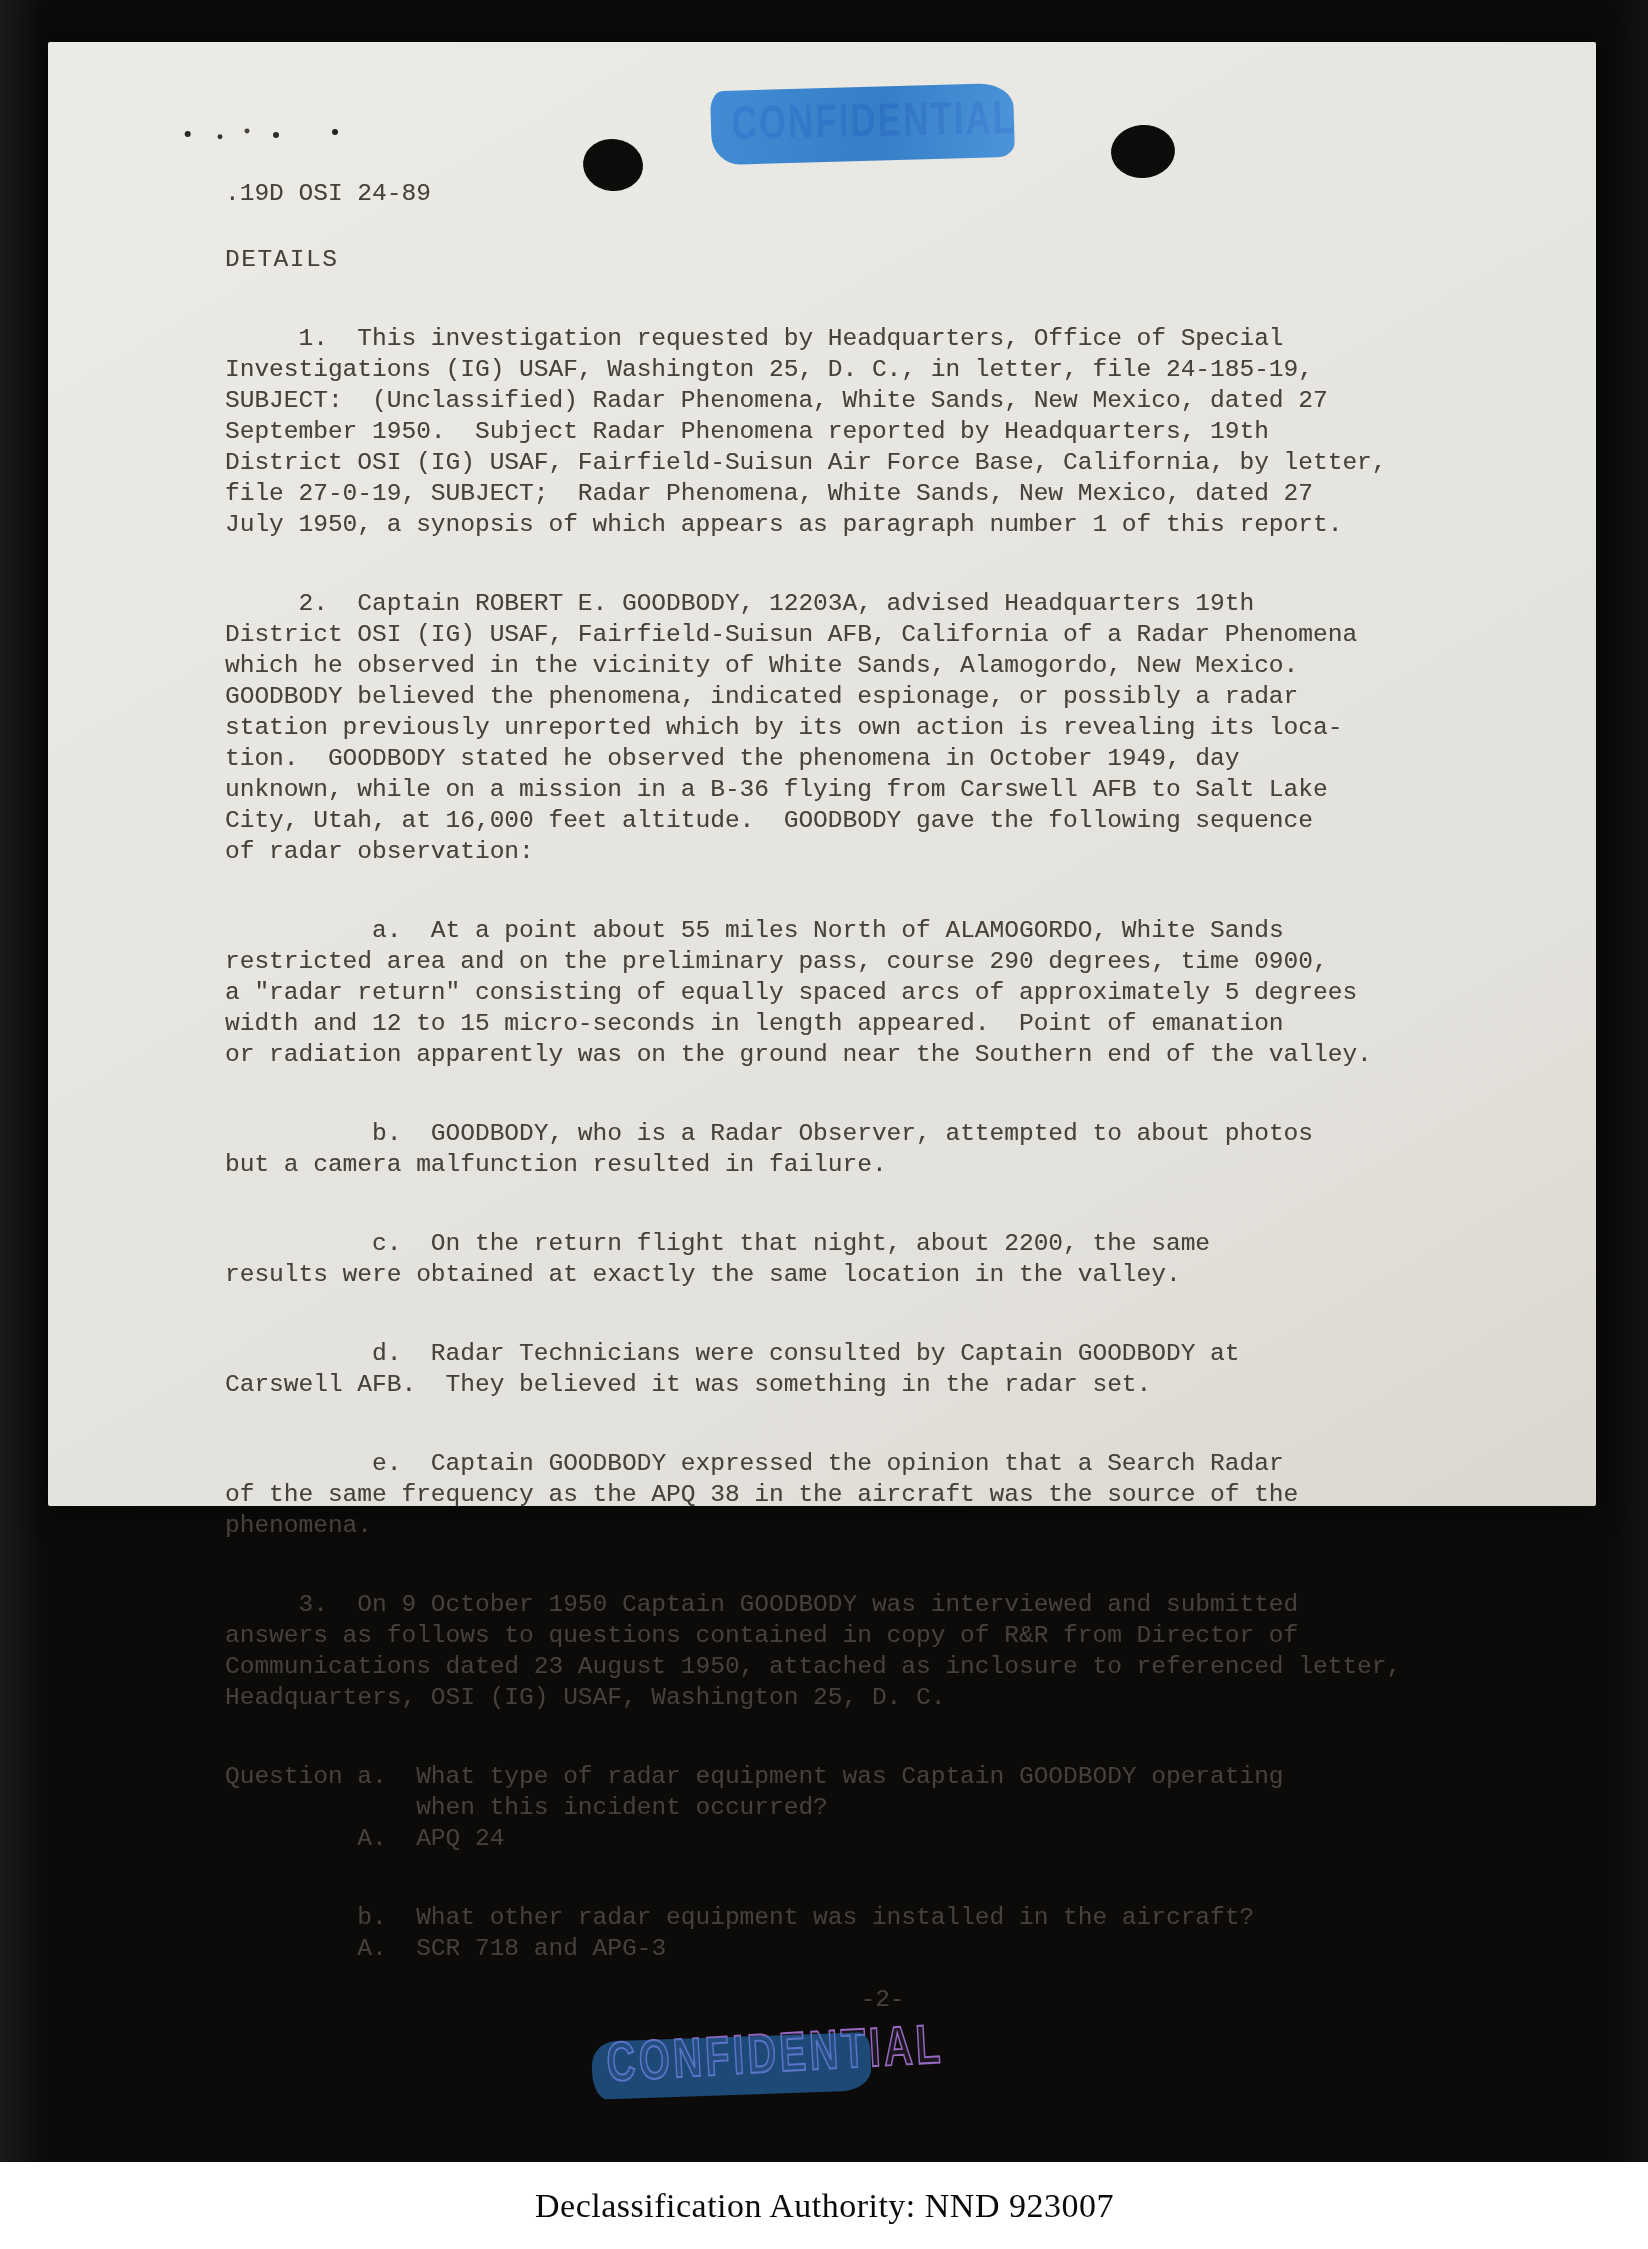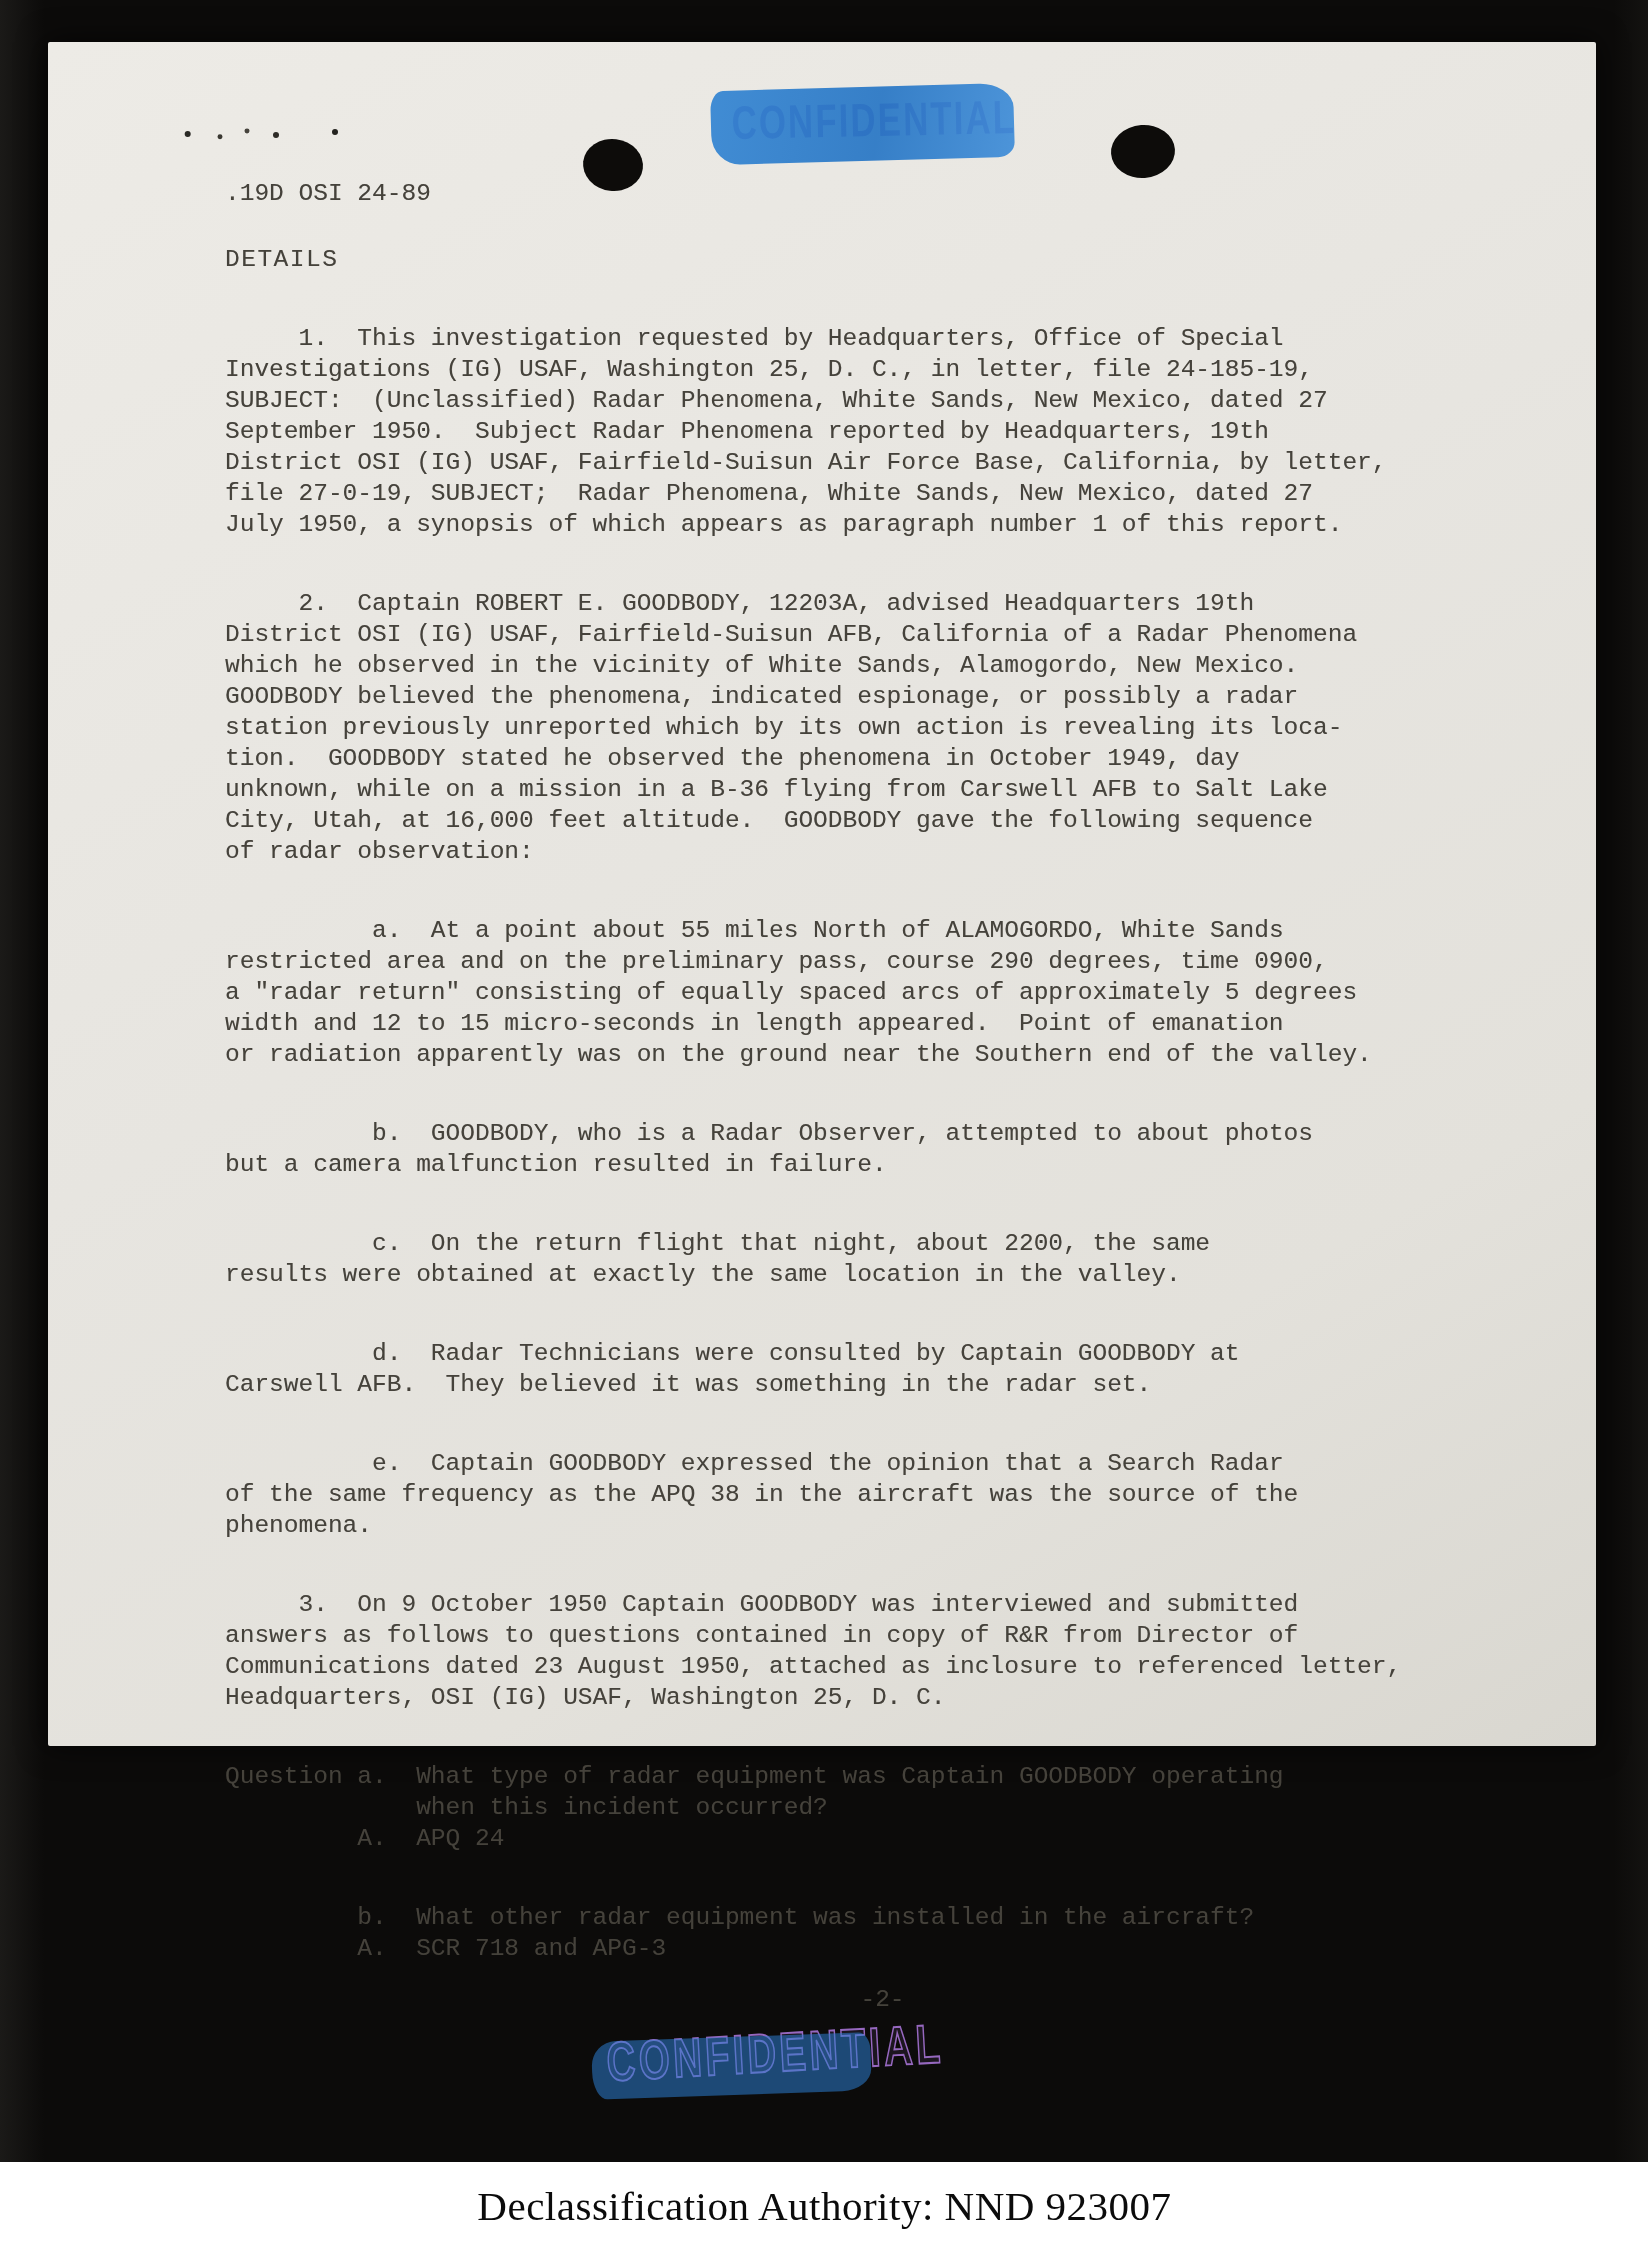--- a/index.html
+++ b/index.html
@@ -10,21 +10,21 @@
     background: linear-gradient(90deg, #1b1a18 0px, #0c0b0a 44px, #0c0b0a 1614px, #141311 1649px);
     overflow: hidden;
     font-family: "Liberation Mono", "DejaVu Sans Mono", monospace;
   }
 
   .paper {
     position: absolute;
     left: 48px;
     top: 42px;
     width: 1548px;
-    height: 1704px;
+    height: 1464px;
     background: linear-gradient(150deg, #edebe6 0%, #e7e5e0 45%, #e3e1db 75%, #d9d7d0 100%);
     box-shadow: 0 0 29.4px rgba(0,0,0,0.7);
     border-radius: 2px;
   }
 
   .specks {
     position: absolute;
     left: 123px; top: 83px;
     width: 3.9px; height: 3.9px;
     background: transparent;
@@ -115,21 +115,21 @@
     position: absolute;
     left: 0; bottom: 0;
     width: 1649px; height: 88px;
     background: #ffffff;
     display: flex;
     align-items: center;
     justify-content: center;
   }
   .footer-text {
     font-family: "Liberation Serif", serif;
-    font-size: 41px;
+    font-size: 34px;
     color: #0b0b0b;
     letter-spacing: 0.5px;
   }
 </style>
 </head>
 <body>
 
 <div class="paper">
 
   <div class="specks"></div>

